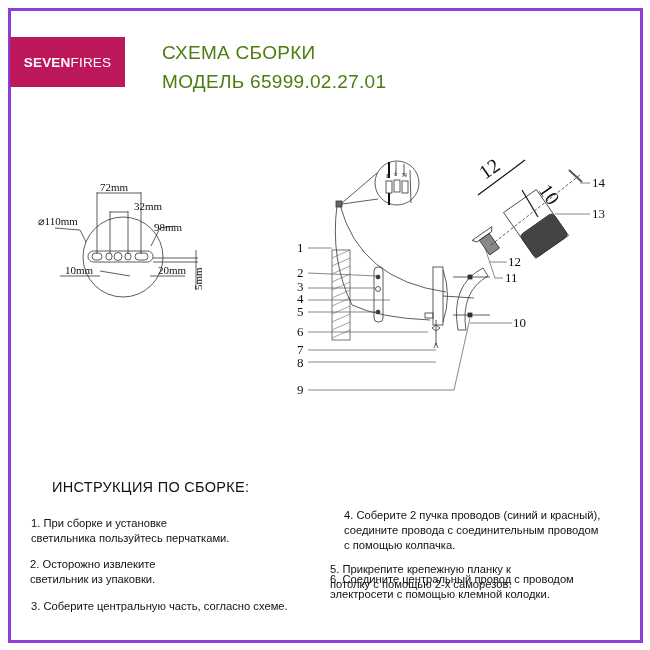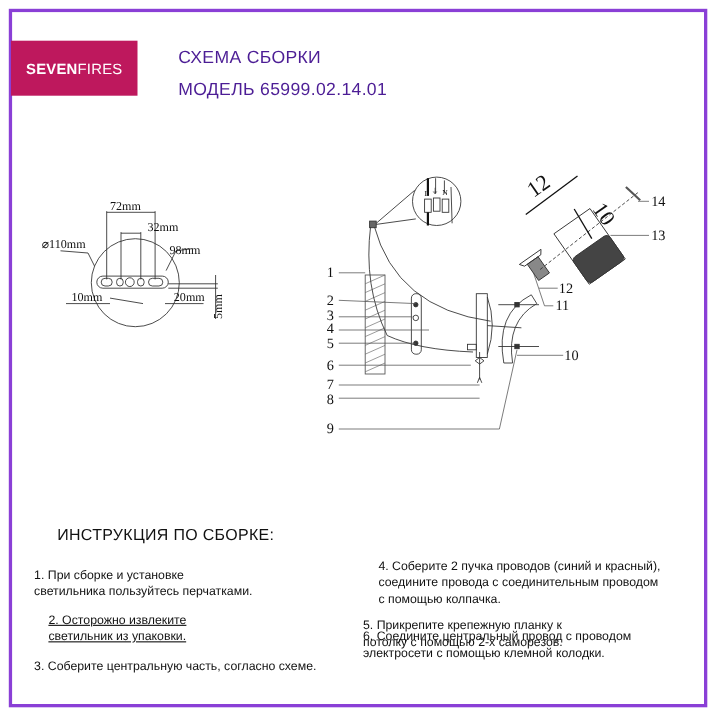--- a/index.html
+++ b/index.html
@@ -2,38 +2,38 @@
 <html><head>
 <meta charset="utf-8">
 <style>
   html, body { margin:0; padding:0; background:#ffffff; }
   body { width:650px; height:650px; position:relative; overflow:hidden; font-family:"DejaVu Sans", sans-serif; color:#111; }
   .frame { position:absolute; left:8px; top:8px; width:629px; height:629px; border:3px solid #8a3fd6; background:#fff; }
   .logo { position:absolute; left:10px; top:37px; width:115px; height:50px; background:#be185d; display:flex; align-items:center; justify-content:center; }
   .logo span { color:#fff; font-family:"Liberation Sans", sans-serif; font-size:13.5px; letter-spacing:0.2px; }
   .logo .b { font-weight:bold; }
   .logo .l { font-weight:normal; }
-  .title { position:absolute; left:162px; top:38px; font-family:"Liberation Sans", sans-serif; font-size:16px; line-height:29px; color:#4c1d95; letter-spacing:0.3px; }
+  .title { position:absolute; left:162px; top:38px; font-family:"Liberation Sans", sans-serif; font-size:19px; line-height:29px; color:#4d7c0f; letter-spacing:0.3px; }
   .title div { white-space:nowrap; }
   svg.diagram { position:absolute; left:0; top:0; }
   .instr-head { position:absolute; left:32px; top:479px; font-family:"Liberation Sans", sans-serif; font-size:14.5px; letter-spacing:0.3px; color:#111;margin-left:20px; }
   .step { position:absolute; font-family:"Liberation Sans", sans-serif; font-size:11.2px; line-height:15px; color:#111; white-space:pre-line; }
 </style>
 </head>
 <body>
 
 <div class="frame"></div>
 
 <div class="logo">
   <span><span class="b">SEVEN</span><span class="l">FIRES</span></span>
 </div>
 
 <div class="title">
   <div>СХЕМА СБОРКИ</div>
-  <div>МОДЕЛЬ 65999.02.14.01</div>
+  <div>МОДЕЛЬ 65999.02.27.01</div>
 </div>
 
 <svg class="diagram" width="650" height="650" viewBox="0 0 650 650" font-family="'Liberation Serif', serif" fill="none" stroke="#333" stroke-width="0.8">
 
   <g>
     <circle cx="123" cy="257" r="40"></circle>
     <rect x="88" y="251" width="65" height="11" rx="5.5"></rect>
     <rect x="92" y="253" width="10" height="7" rx="3.5"></rect>
     <rect x="106" y="253" width="6" height="7" rx="3"></rect>
     <circle cx="118" cy="256.5" r="4"></circle>
@@ -179,21 +179,21 @@
     <text x="508" y="266">12</text>
     <text x="592" y="218">13</text>
     <text x="592" y="187">14</text>
   </g>
 </svg>
 
 <div class="instr-head">ИНСТРУКЦИЯ ПО СБОРКЕ:</div>
 
 <div class="step" style="left:31px; top:516px;">1. При сборке и установке
 светильника пользуйтесь перчатками.</div>
-<div class="step" style="left:44px; top:557px;text-decoration:underline;">2. Осторожно извлеките
+<div class="step" style="left:30px; top:557px;">2. Осторожно извлеките
 светильник из упаковки.</div>
 <div class="step" style="left:31px; top:599px;">3. Соберите центральную часть, согласно схеме.</div>
 <div class="step" style="left:330px; top:508px;margin-left:14px;">4. Соберите 2 пучка проводов (синий и красный),
 соедините провода с соединительным проводом
 с помощью колпачка.</div>
 <div class="step" style="left:330px; top:562px;">5. Прикрепите крепежную планку к
 потолку с помощью 2-х саморезов.</div>
 <div class="step" style="left:330px; top:572px;">6. Соедините центральный провод с проводом
 электросети с помощью клемной колодки.</div>
 

